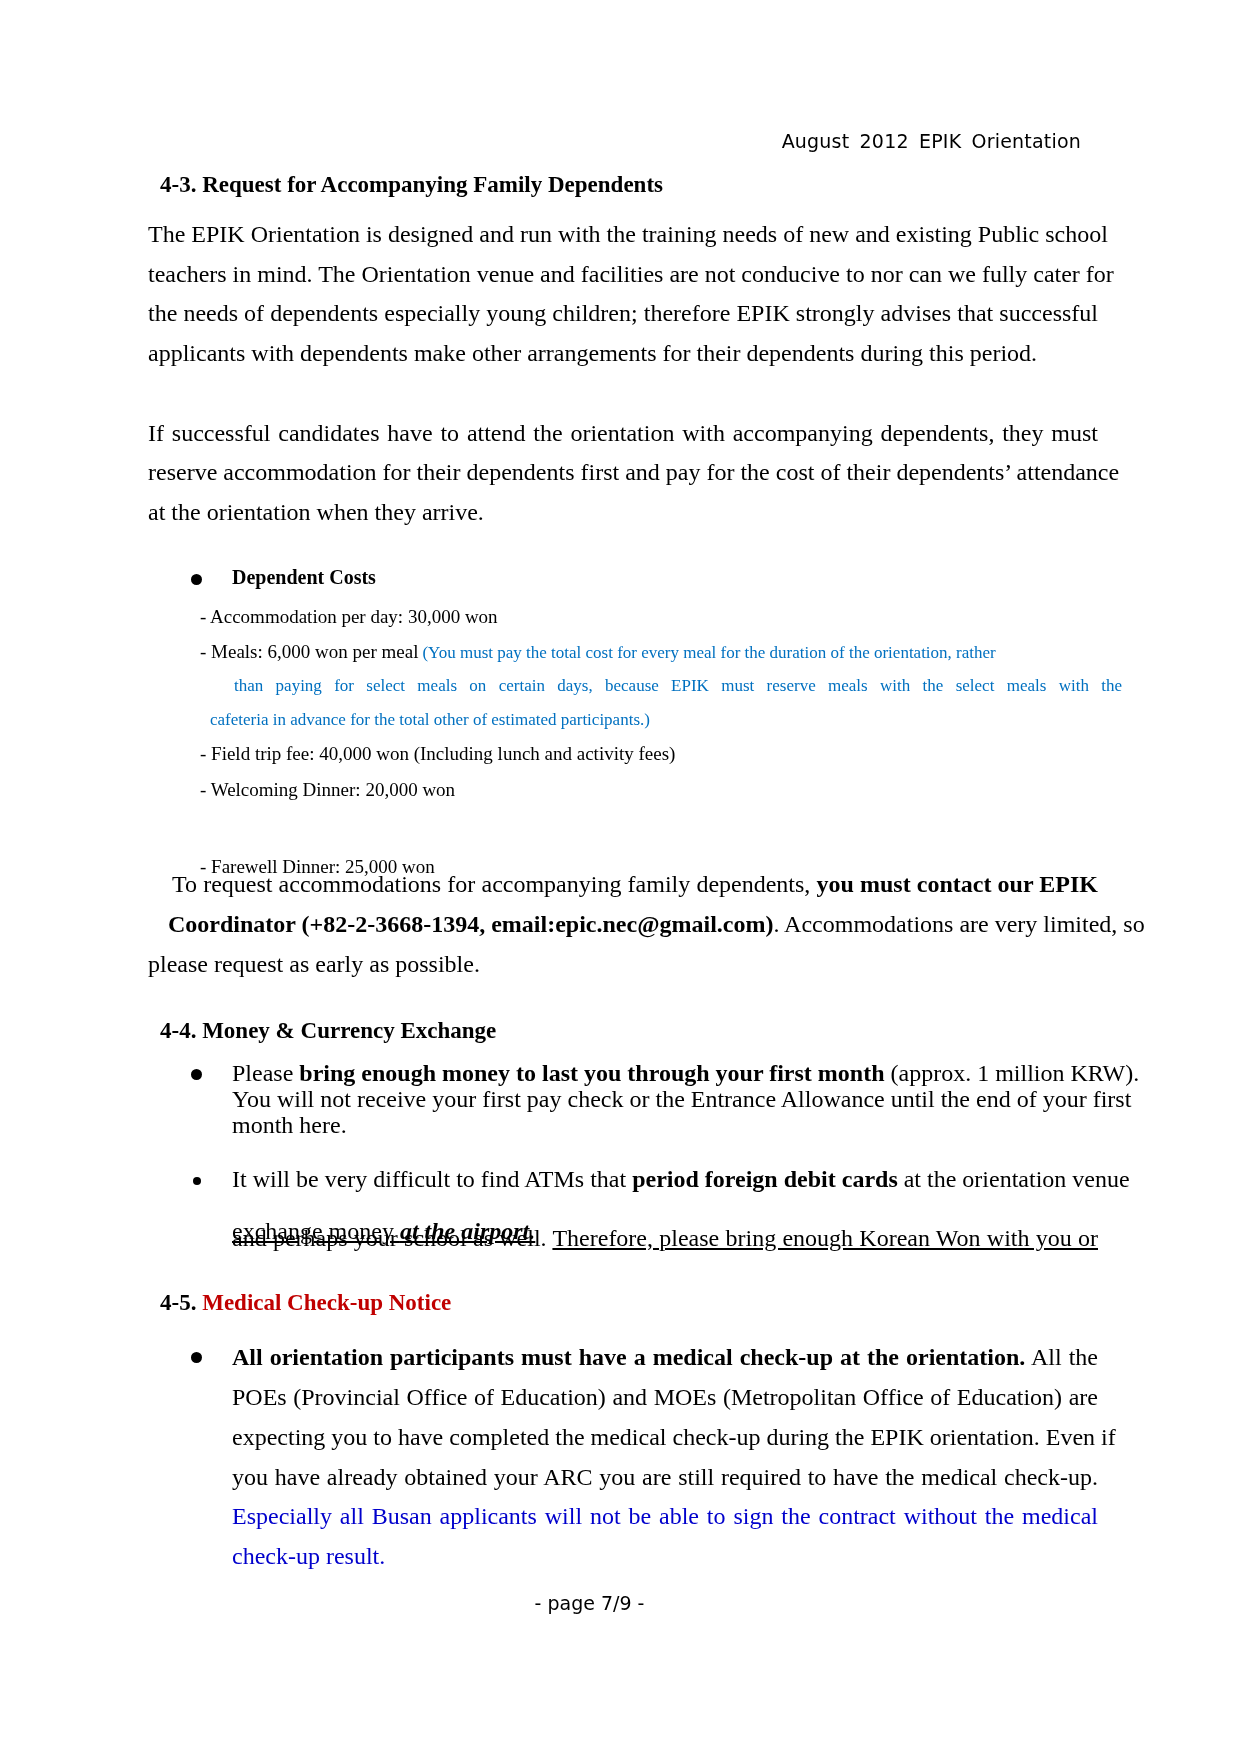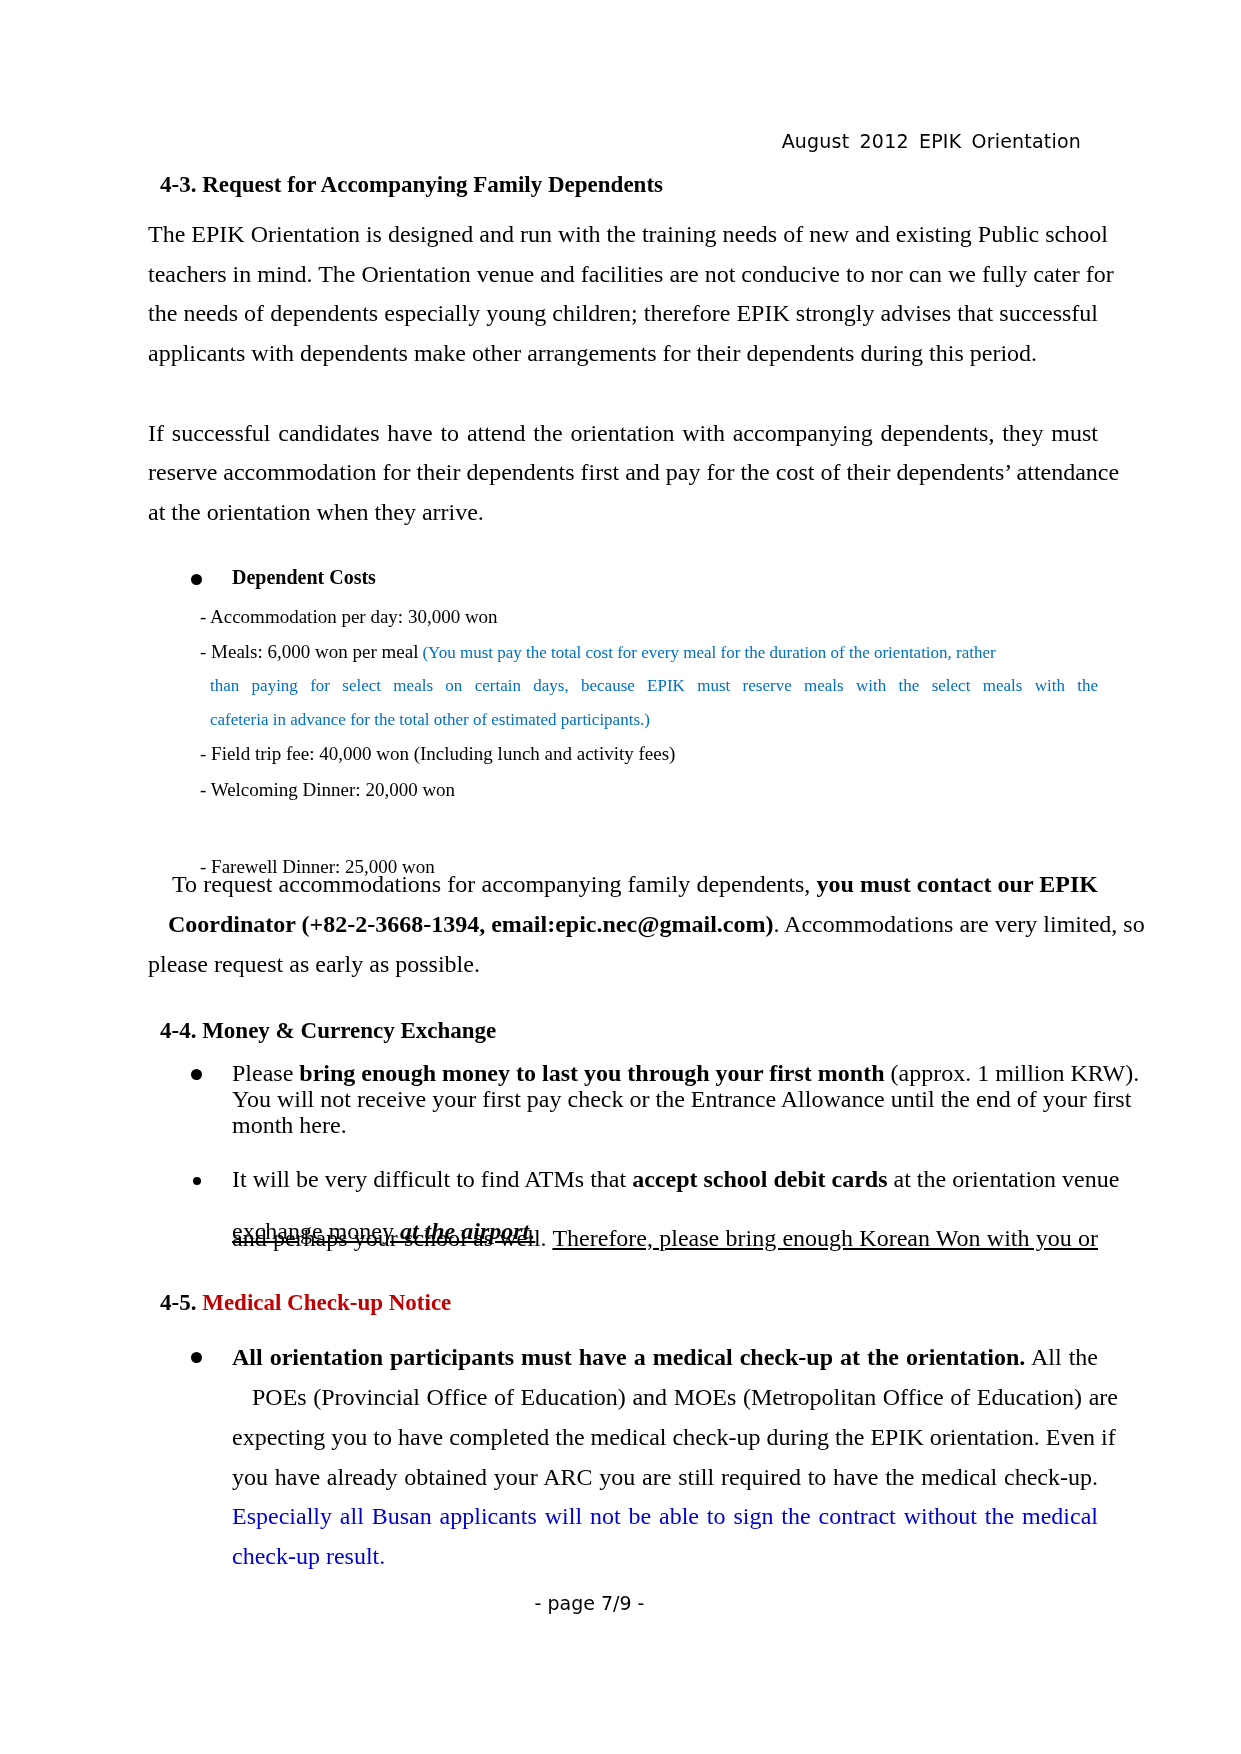--- a/index.html
+++ b/index.html
@@ -13,21 +13,21 @@
   .sub { font-size: 19px; line-height: 22px; }
   .blue1 { color: #0070C0; }
   .blue2 { color: #0000CC; }
   .red { color: #C00000; }
   .bullet { font-size: 20px; }
   .dot { width: 11px; height: 11px; border-radius: 50%; background: #000; }
   .dot.small { width: 8px; height: 8px; }
   b { font-weight: bold; }
   u { text-decoration: underline; }
   .footer { top: 1592px; left: 0; width: 1179px; text-align: center; font-family: "DejaVu Sans", sans-serif; font-size: 19px; }
-  .jline { display: flex; justify-content: space-between; }
+  .jline { display: flex; justify-content: space-between; margin-left: 24px; }
 </style>
 </head>
 <body>
 
 <div class="abs header">August  2012  EPIK  Orientation</div>
 
 <div class="abs h" style="top:172px;">4-3. Request for Accompanying Family Dependents</div>
 
 <div class="abs line" style="top:222px;">The EPIK Orientation is designed and run with the training needs of new and existing Public school</div>
 <div class="abs line" style="top:262px;">teachers in mind. The Orientation venue and facilities are not conducive to nor can we fully cater for</div>
@@ -71,40 +71,40 @@
   <span>Please</span>
   <b>bring enough money to last you through your first month</b>
   <span>(approx. 1 million KRW).</span>
 </div>
 <div class="abs line" style="top:1087px; left:232px; width:866px;">You will not receive your first pay check or the Entrance Allowance until the end of your first</div>
 <div class="abs line last" style="top:1113px; left:232px; width:866px;">month here.</div>
 
 <div class="abs dot small" style="top:1177px; left:193px;"></div>
 <div class="abs line" style="top:1167px; left:232px; width:866px;">
   <span>It will be very difficult to find ATMs that</span>
-  <b>accept school debit cards</b>
+  <b>period foreign debit cards</b>
   <span>at the orientation venue</span>
 </div>
 <div class="abs line" style="top:1193px; left:232px; width:866px;margin-top:33px;">
   <span>and perhaps your school as well.</span>
   <u>Therefore, please bring enough Korean Won with you or</u>
 </div>
 <div class="abs line last" style="top:1219px; left:232px; width:866px;">
   <u><span>exchange money</span> <b><i>at the airport.</i></b></u>
 </div>
 
 <div class="abs h" style="top:1290px;">
   <span>4-5.</span>
   <span class="red">Medical Check-up Notice</span>
 </div>
 
 <div class="abs dot" style="top:1352px; left:191px;"></div>
 <div class="abs line" style="top:1345px; left:232px; width:866px;">
   <b>All orientation participants must have a medical check-up at the orientation.</b>
   <span>All the</span>
 </div>
-<div class="abs line" style="top:1385px; left:232px; width:866px;margin-left:20px;">POEs (Provincial Office of Education) and MOEs (Metropolitan Office of Education) are</div>
+<div class="abs line" style="top:1385px; left:232px; width:866px;">POEs (Provincial Office of Education) and MOEs (Metropolitan Office of Education) are</div>
 <div class="abs line" style="top:1425px; left:232px; width:866px;">expecting you to have completed the medical check-up during the EPIK orientation. Even if</div>
 <div class="abs line" style="top:1465px; left:232px; width:866px;">you have already obtained your ARC you are still required to have the medical check-up.</div>
 <div class="abs line blue2" style="top:1504px; left:232px; width:866px;">Especially all Busan applicants will not be able to sign the contract without the medical</div>
 <div class="abs line last blue2" style="top:1544px; left:232px; width:866px;">check-up result.</div>
 
 <div class="abs footer">-  page  7/9  -</div>
 
 </body></html>

